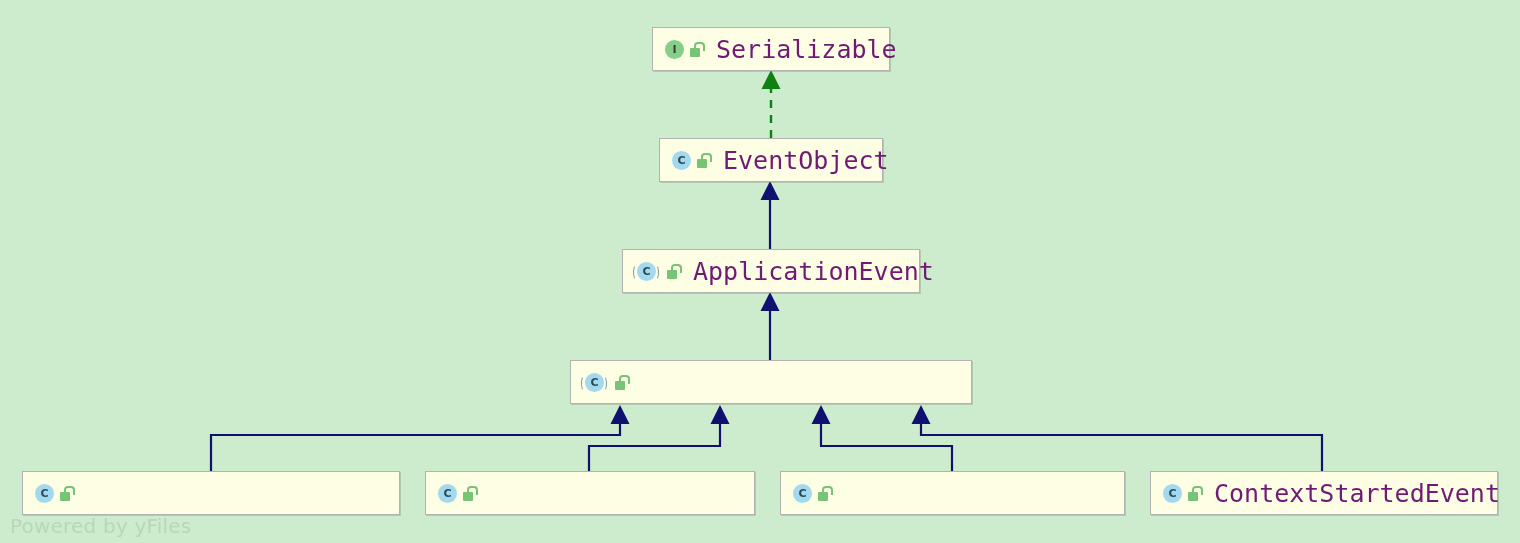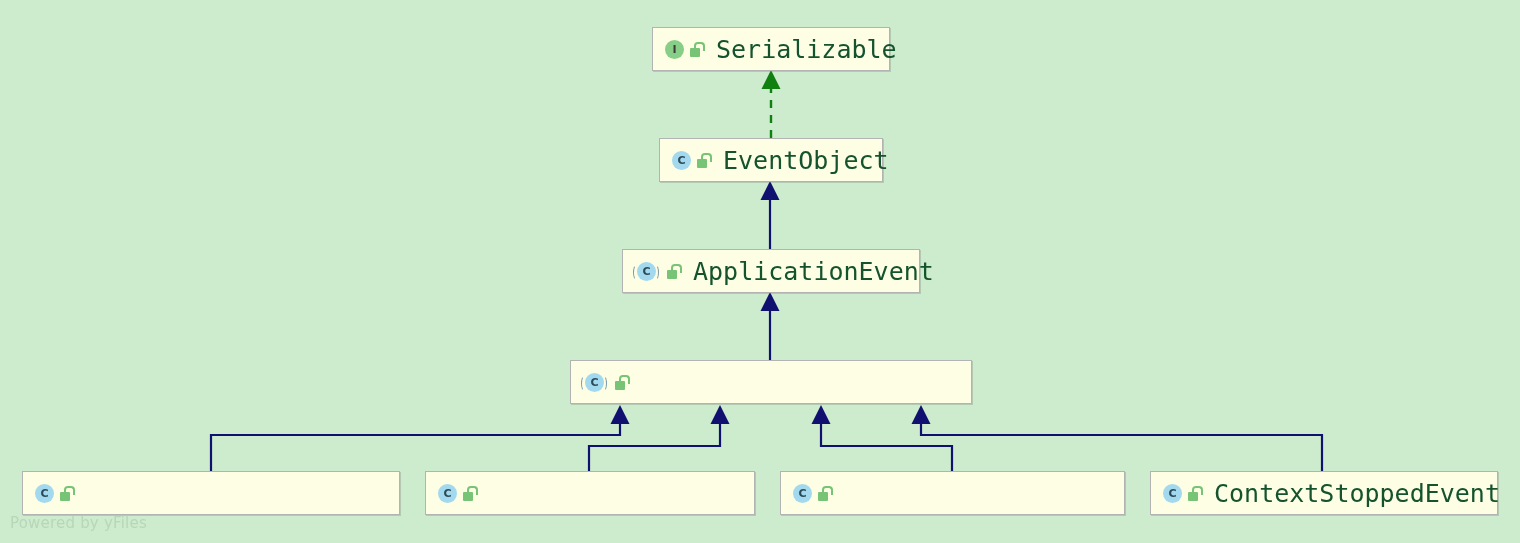--- a/index.html
+++ b/index.html
@@ -30,21 +30,21 @@
     border: 1px solid #b3b3b3;
     display: flex;
     align-items: center;
     height: 44px;
     padding: 0 12px 0 10px;
     box-shadow: 1px 1px 0 rgba(120,120,120,0.30);
   }
   .node-label {
     font-family: "DejaVu Sans Mono", "Liberation Mono", monospace;
     font-size: 25px;
-    color: #14532d;
+    color: #701a75;
     letter-spacing: 0px;
     white-space: nowrap;
     line-height: 1;
     text-align: center;
   }
   .icon-group {
     display: flex;
     align-items: center;
     flex: 0 0 auto;
     margin-right: 13px;
@@ -127,21 +127,21 @@
     width: 10px;
     height: 9px;
     background: #77c477;
     border-radius: 1px;
   }
   .watermark {
     position: absolute;
     left: 10px;
     top: 514px;
     font-family: "DejaVu Sans", "Liberation Sans", sans-serif;
-    font-size: 15px;
+    font-size: 20px;
     color: #b8d6b8;
     letter-spacing: 0.2px;
     white-space: nowrap;
   }
 </style>
 </head>
 <body>
 
 <div id="canvas">
 
@@ -281,18 +281,18 @@
   <div class="node" style="left:1150px; top:471px; width:348px;">
     <span class="icon-group">
       <span class="type-icon cls">
         <span class="disc">C</span>
       </span>
       <span class="lock-icon">
         <span class="shackle"></span>
           <span class="body"></span>
       </span>
     </span>
-    <span class="node-label">ContextStoppedEvent</span>
+    <span class="node-label">ContextStartedEvent</span>
   </div>
 
   <div class="watermark">Powered by yFiles</div>
 
 </div>
 
 </body></html>

